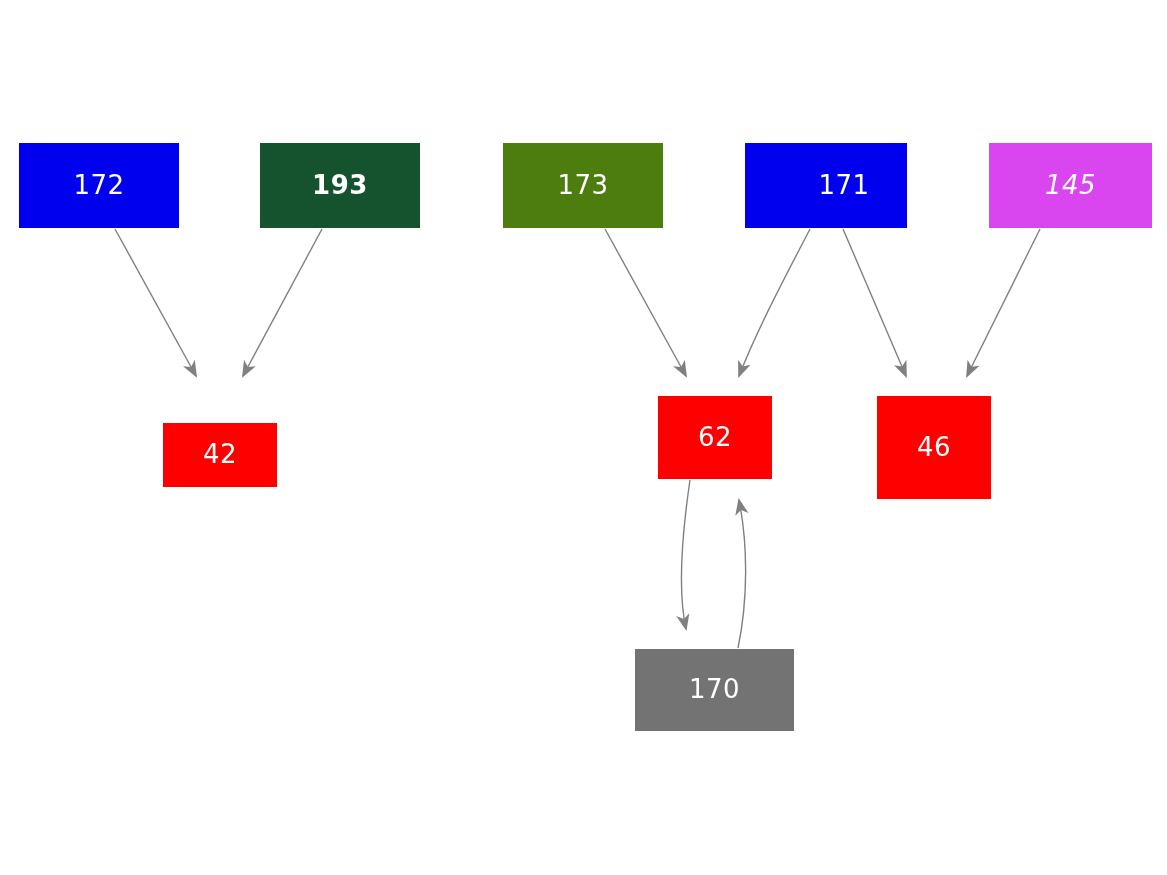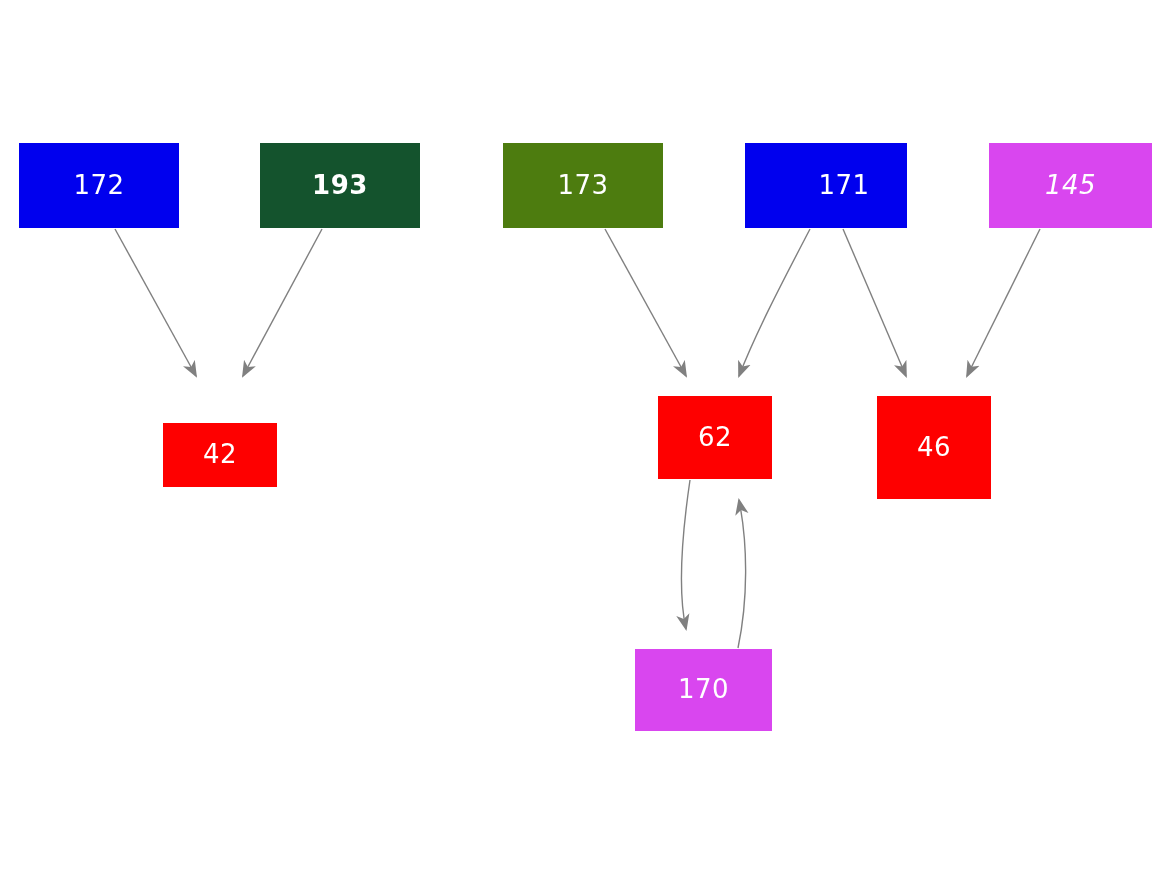--- a/index.html
+++ b/index.html
@@ -98,17 +98,17 @@
   </div>
 
   <div class="node" style="left:658px; top:396px; width:114px; height:83px; background:#fe0000;">
     <span class="node-label">62</span>
   </div>
 
   <div class="node" style="left:877px; top:396px; width:114px; height:103px; background:#fe0000;">
     <span class="node-label">46</span>
   </div>
 
-  <div class="node" style="left:635px; top:649px; width:137px; height:82px; background:#d946ef;">
+  <div class="node" style="left:635px; top:649px; width:159px; height:82px; background:#737373;">
     <span class="node-label">170</span>
   </div>
 
 </div>
 
 </body></html>

